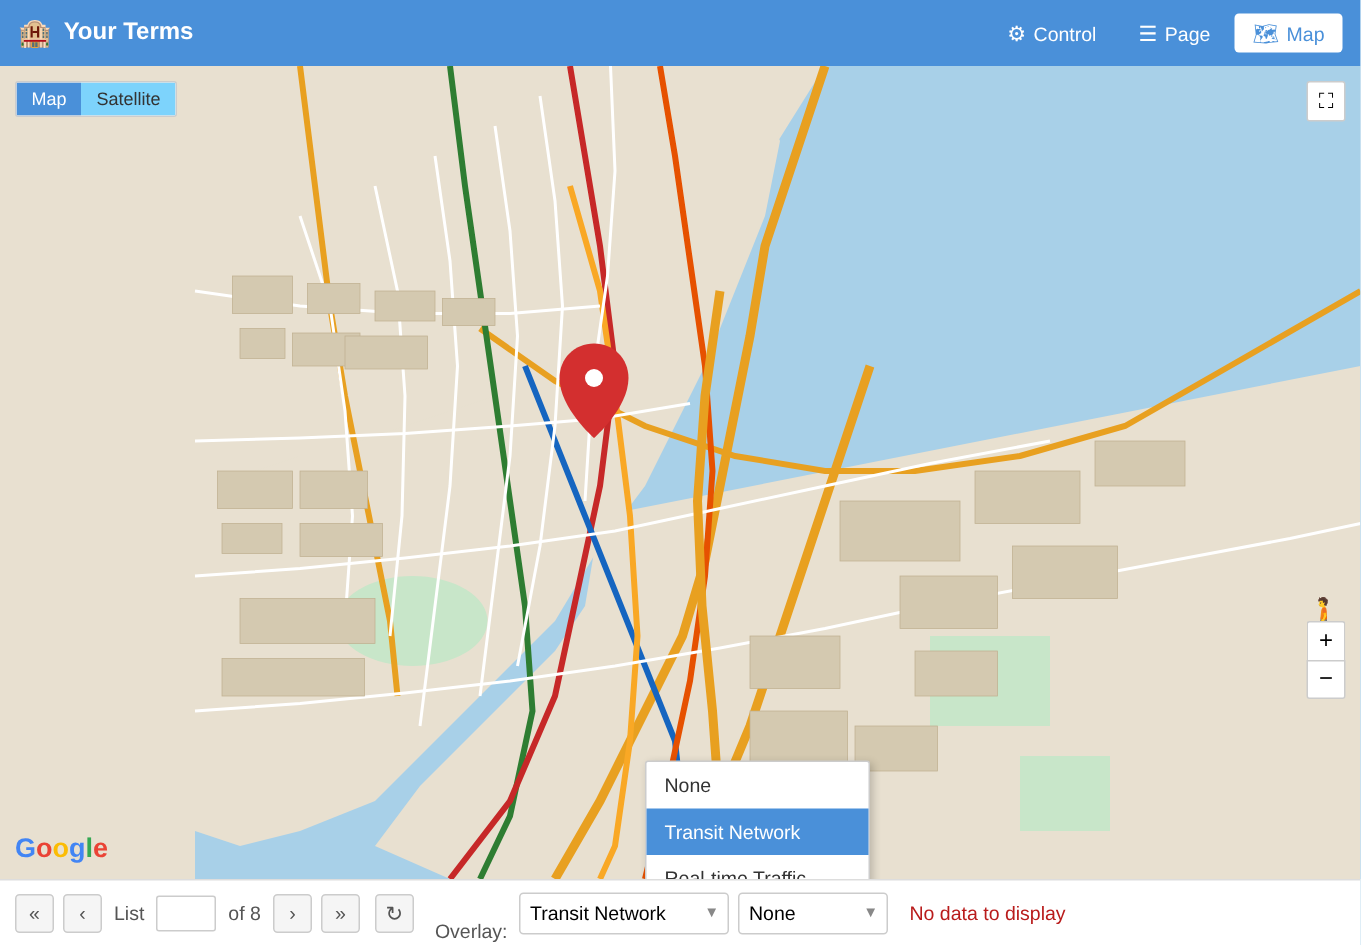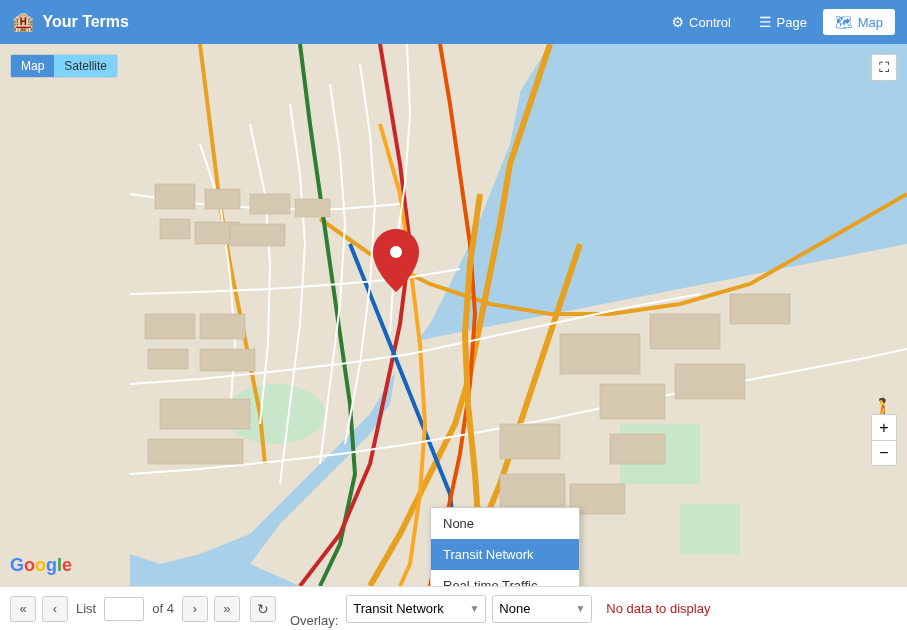--- a/index.html
+++ b/index.html
@@ -404,21 +404,21 @@
 
   </div>
 
 </div>
 
 <div class="toolbar">
   <button class="toolbar-btn">«</button>
   <button class="toolbar-btn">‹</button>
   <span class="toolbar-label">List</span>
   <input class="toolbar-input" type="text" value="" style="">
-  <span class="toolbar-label">of 4</span>
+  <span class="toolbar-label">of 8</span>
   <button class="toolbar-btn">›</button>
   <button class="toolbar-btn">»</button>
   <button class="toolbar-refresh">↻</button>
 
   <span class="toolbar-label" style="margin-left:8px;margin-top:24px;">Overlay:</span>
 
   <div class="toolbar-select-custom" style="width:140px;">
     <span>Transit Network</span>
     <span style="font-size:10px;color:#888;">▼</span>
   </div>

